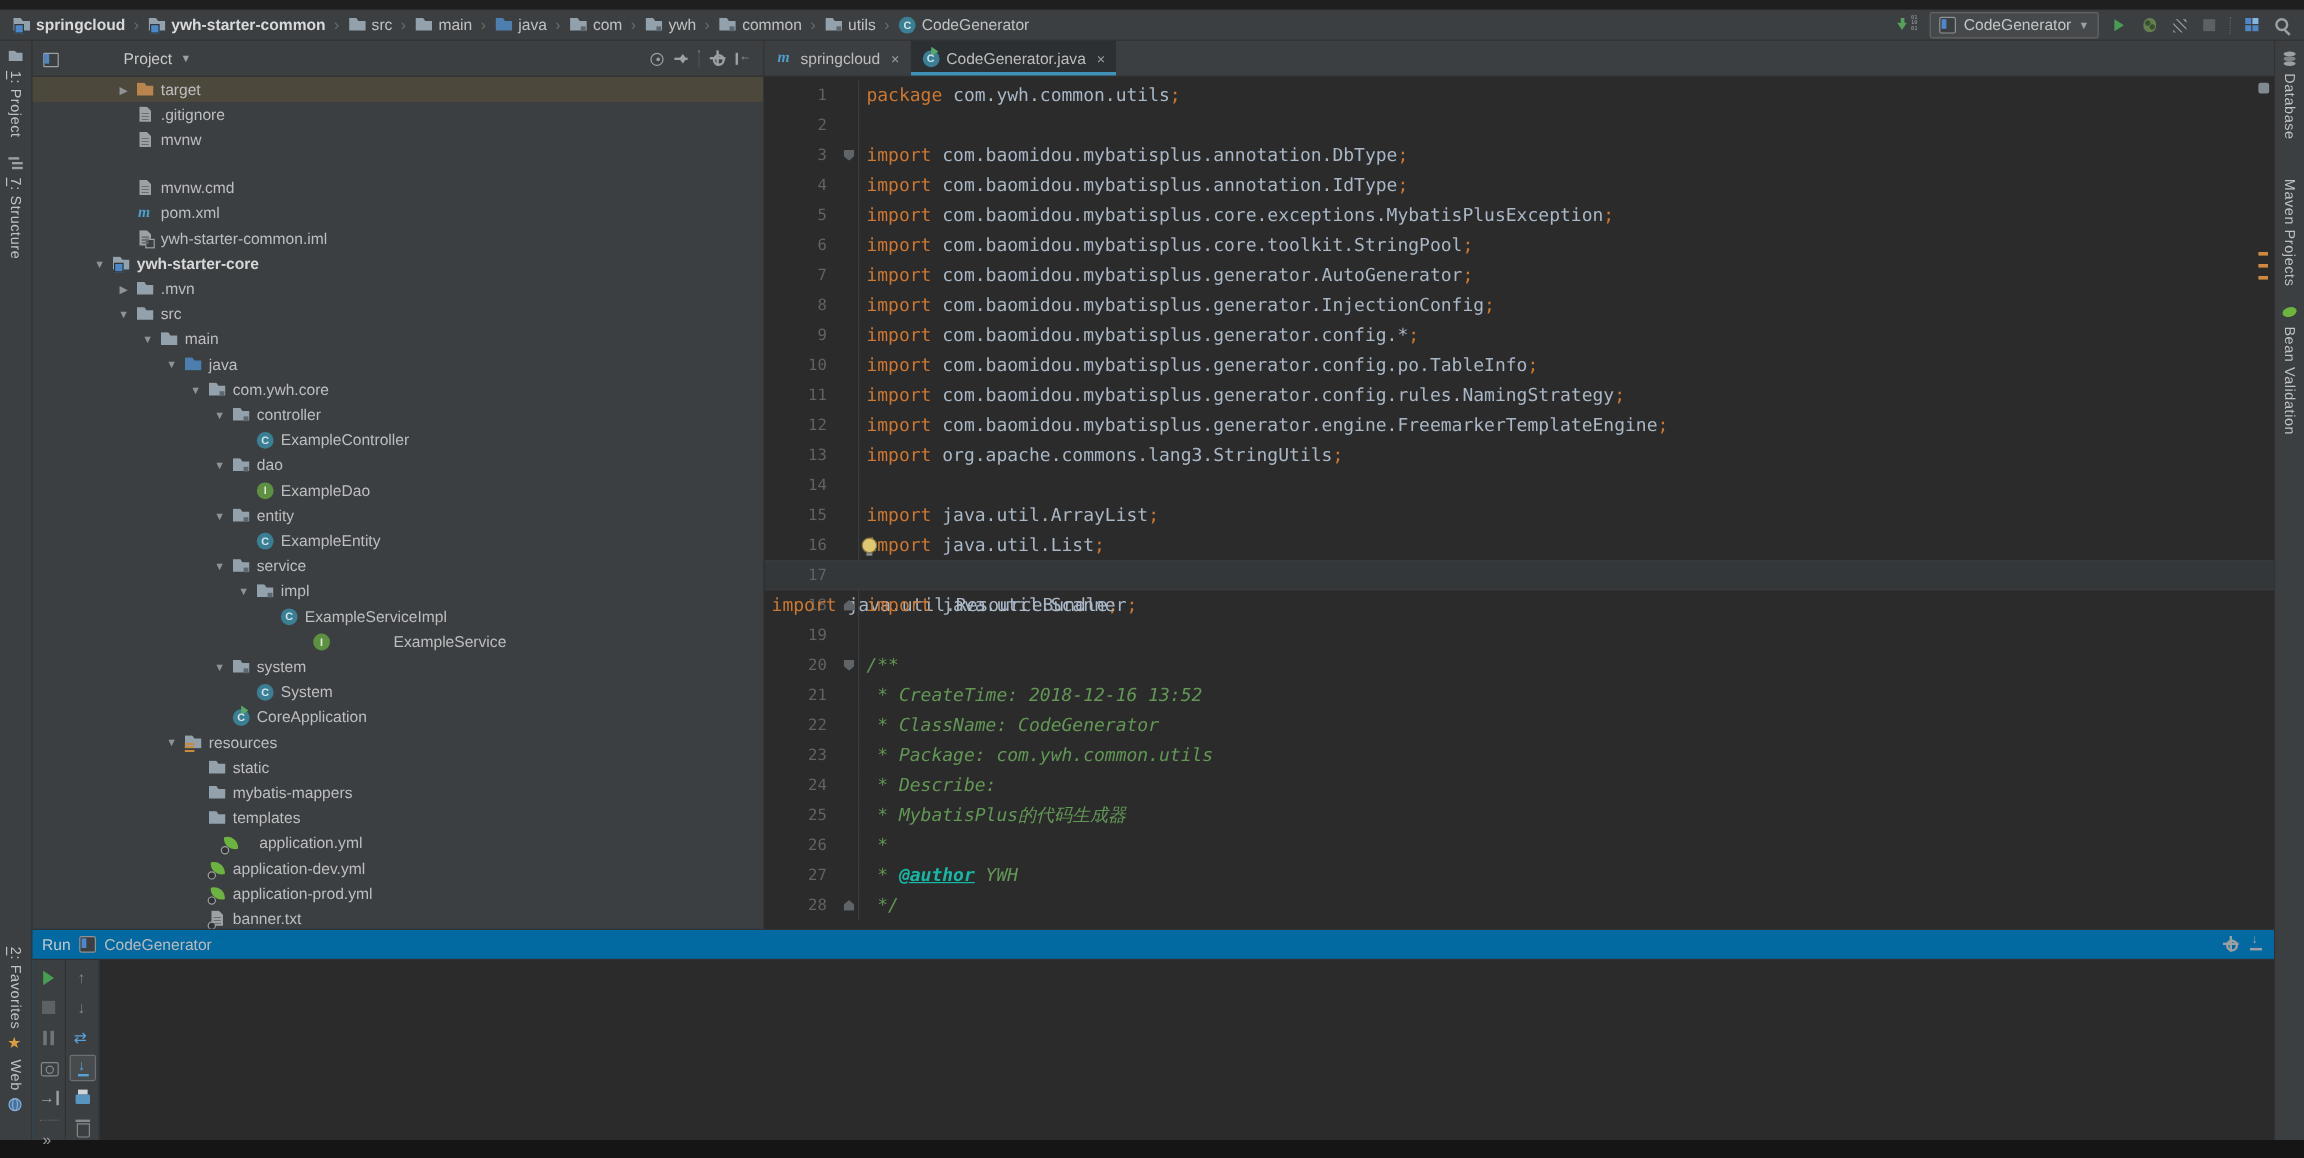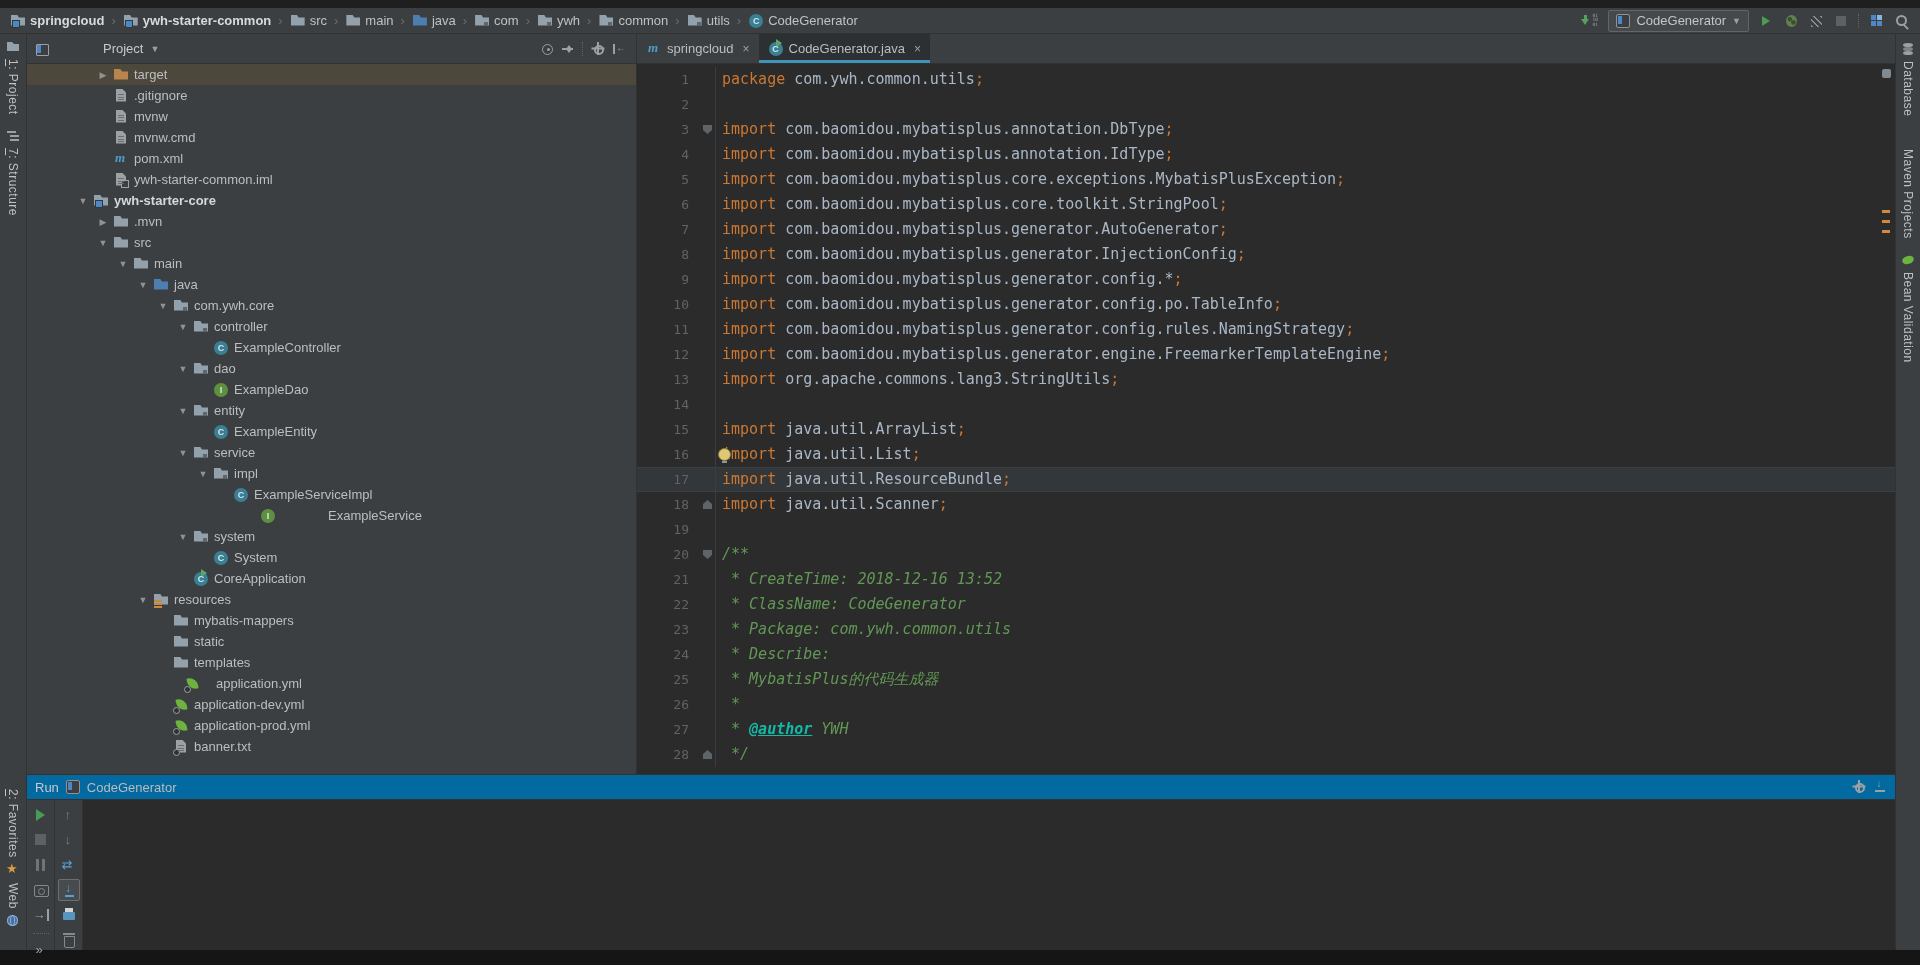--- a/index.html
+++ b/index.html
@@ -145,21 +145,21 @@
   .ic-interface::after{content:"I";position:absolute;inset:0;text-align:center;
     font:bold 9px/16px "Liberation Sans",sans-serif;color:#dcead2;}
   .runov{position:absolute;right:-2px;top:-2px;width:0;height:0;border:4px solid transparent;
     border-left:6px solid #59a869;}
   .ic-spring::before{content:"";position:absolute;left:3px;top:2px;width:11px;height:11px;background:#6db33f;
     border-radius:1px 9px 1px 9px;transform:rotate(-6deg);}
 
   .editor{flex:1;background:#2b2b2b;position:relative;overflow:hidden;padding-top:3px;box-sizing:border-box;}
   .cline{height:25px;line-height:25px;display:flex;white-space:pre;
          font-family:"DejaVu Sans Mono",monospace;font-size:15px;}
-  .cline.cur{background:#34373a;box-shadow:inset 0 1px 0 #3c3f42,inset 0 -1px 0 #3c3f42;}
+  .cline.cur{background:#34373a;box-shadow:inset 0 1px 0 #3c3f42,inset 0 -1px 0 #3c3f42;flex-direction:column;}
   .cnum{width:64px;flex:none;text-align:right;padding-right:12px;color:#606366;font-size:13px;box-sizing:border-box;}
   .cfold{width:14px;flex:none;position:relative;border-right:1px solid #3a3d3f;}
   .ctext{padding-left:6px;position:relative;}
   .tok-k{color:#cc7832;} .tok-p{color:#a9b7c6;} .tok-s{color:#cc7832;}
   .tok-c{color:#629755;font-style:italic;}
   .tok-ct{color:#14b8a6;font-style:italic;font-weight:bold;text-decoration:underline;}
   .fm{position:absolute;left:2px;top:8px;width:9px;height:9px;background:#5f6468;}
   .fm.down{clip-path:polygon(0 0,9px 0,9px 5px,4.5px 9px,0 5px);}
   .fm.up{clip-path:polygon(0 4px,4.5px 0,9px 4px,9px 9px,0 9px);}
   .bulbi{position:absolute;left:2px;top:6px;width:11px;height:11px;border-radius:50%;background:#e0c873;
@@ -346,21 +346,21 @@
             <div class="trow" style="padding-left: 66px;">
               <span class="arrowc"></span>
               <span class="ic ic-file"></span>
               <span class="tlbl">.gitignore</span>
             </div>
             <div class="trow" style="padding-left: 66px;">
               <span class="arrowc"></span>
               <span class="ic ic-file"></span>
               <span class="tlbl">mvnw</span>
             </div>
-            <div class="trow" style="padding-left: 66px;">
+            <div class="trow" style="padding-left: 66px; margin-top: 19px;">
               <span class="arrowc"></span>
               <span class="ic ic-file"></span>
               <span class="tlbl">mvnw.cmd</span>
             </div>
             <div class="trow" style="padding-left: 66px;">
               <span class="arrowc"></span>
               <span class="ic ic-maven"></span>
               <span class="tlbl">pom.xml</span>
             </div>
             <div class="trow" style="padding-left: 66px;">
@@ -468,26 +468,26 @@
               <span class="tlbl">CoreApplication</span>
             </div>
             <div class="trow" style="padding-left: 106px;">
               <span class="arrowc">▼</span>
               <span class="ic ic-folder-res"></span>
               <span class="tlbl">resources</span>
             </div>
             <div class="trow" style="padding-left: 126px;">
               <span class="arrowc"></span>
               <span class="ic ic-folder"></span>
+              <span class="tlbl">static</span>
+            </div>
+            <div class="trow" style="padding-left: 126px;">
+              <span class="arrowc"></span>
+              <span class="ic ic-folder"></span>
               <span class="tlbl">mybatis-mappers</span>
-            </div>
-            <div class="trow" style="padding-left: 126px;">
-              <span class="arrowc"></span>
-              <span class="ic ic-folder"></span>
-              <span class="tlbl">static</span>
             </div>
             <div class="trow" style="padding-left: 126px;">
               <span class="arrowc"></span>
               <span class="ic ic-folder"></span>
               <span class="tlbl">templates</span>
             </div>
             <div class="trow" style="padding-left: 126px; gap: 11px;">
               <span class="arrowc"></span>
               <span class="ic ic-spring">
                 <span class="clock-ov"></span>

